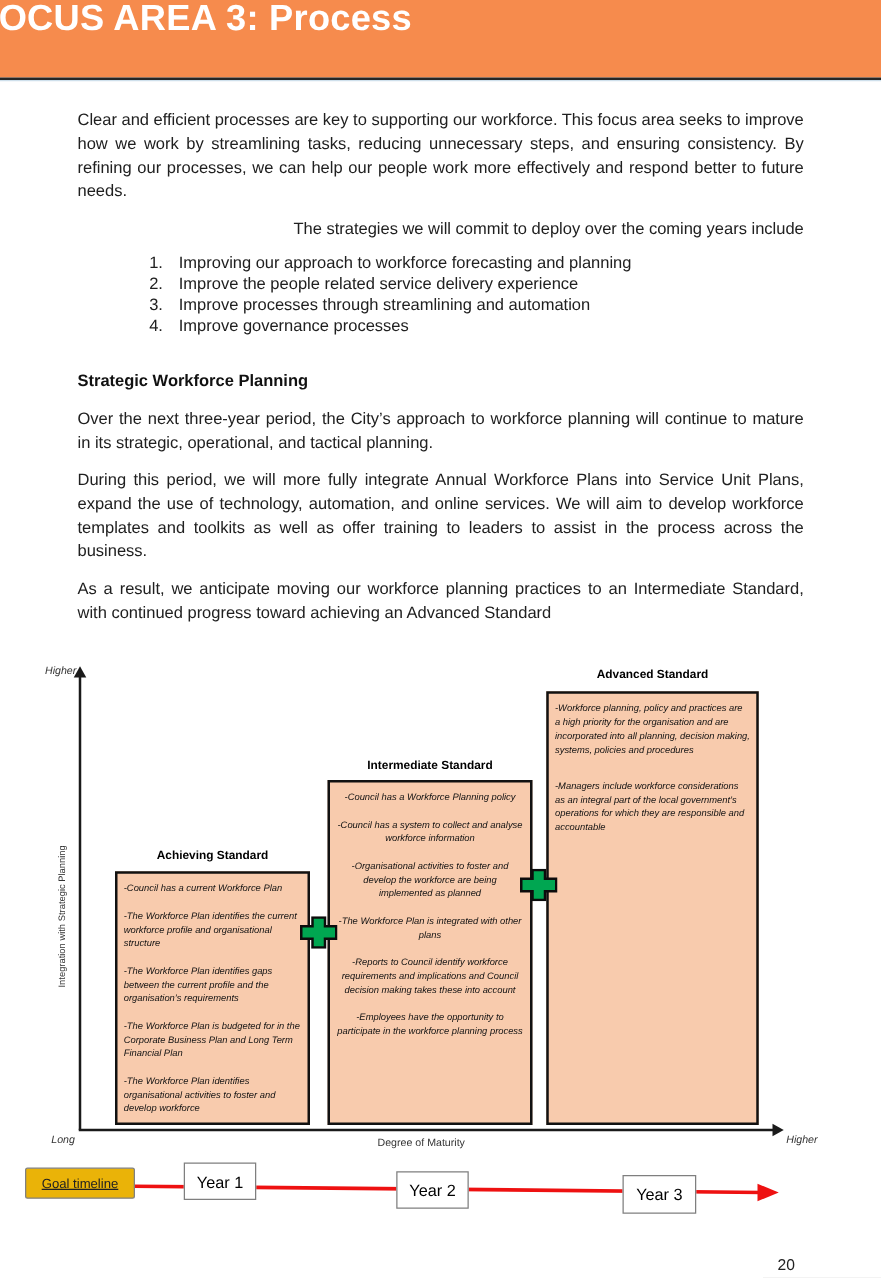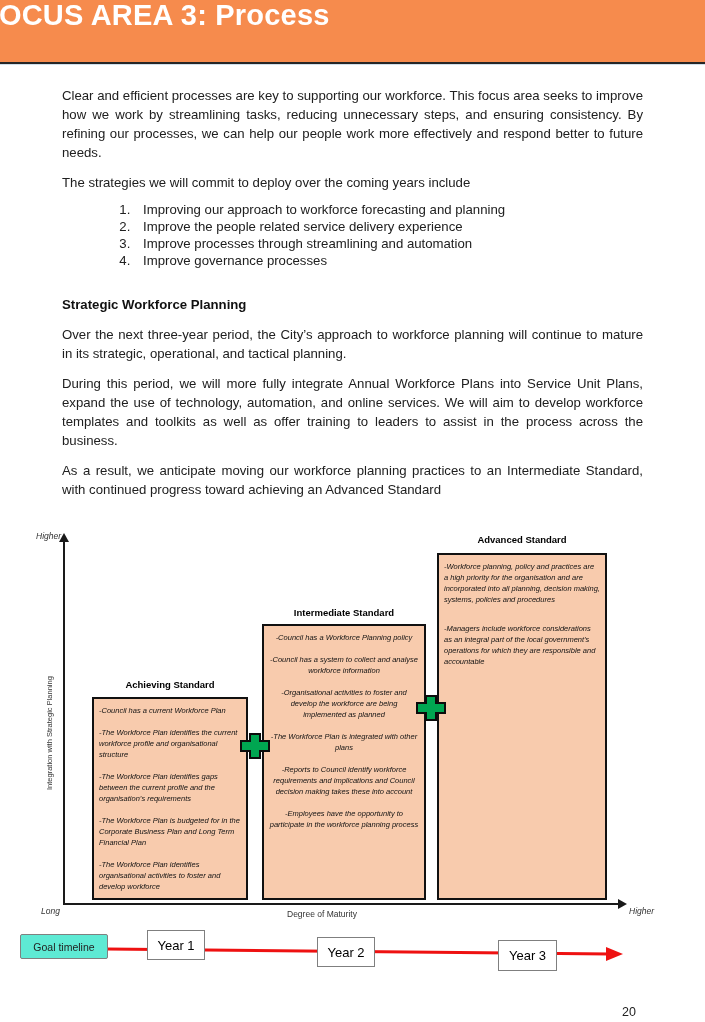--- a/index.html
+++ b/index.html
@@ -35,21 +35,21 @@
     border-left:5px solid transparent; border-right:5px solid transparent; border-bottom:9px solid #1a1a1a;
   }
   .arrow-right {
     position:absolute; left:618px; top:899px; width:0; height:0;
     border-top:5px solid transparent; border-bottom:5px solid transparent; border-left:9px solid #1a1a1a;
   }
   .axis-corner-label { position:absolute; font-size:8.5px; font-style:italic; color:#333; }
   .lbl-higher-top { left:36px; top:531px; }
   .lbl-lower { left:41px; top:906px; }
   .lbl-higher-right { left:629px; top:906px; }
-  .lbl-x-axis { position:absolute; left:287px; top:909px; width:100px; text-align:left; font-size:8.5px; color:#333; }
+  .lbl-x-axis { position:absolute; left:287px; top:909px; width:100px; text-align:center; font-size:8.5px; color:#333; }
   .lbl-y-axis {
     position:absolute; left:45px; top:790px; font-size:7.5px; color:#333; white-space:nowrap;
     transform:rotate(-90deg); transform-origin:left top;
   }
   .std-title { position:absolute; text-align:center; font-weight:bold; font-size:9.5px; color:#000; }
   .t-achieving    { left:92px;  top:679px; width:156px; }
   .t-intermediate { left:262px; top:607px; width:164px; }
   .t-advanced     { left:437px; top:534px; width:170px; }
   .standard-box {
     position:absolute; background:#F8CBAD; border:2px solid #111;
@@ -61,22 +61,22 @@
   .standard-box .bullet { margin-bottom:11px; }
   .box-advanced .bullet { margin-bottom:18px; }
   .plus-icon { position:absolute; z-index:5; }
   .plus-1 { left:240px; top:733px; }
   .plus-2 { left:416px; top:695px; }
   .plus-shape { fill:#00A651; stroke:#0c0c0c; stroke-width:2; }
 
   
   .goal-box {
     position:absolute; left:20px; top:934px; width:88px; height:25px;
-    background:#5eead4; border:1.5px solid #808080; border-radius:2px;
-    display:flex; align-items:center; justify-content:center; font-size:10.5px; color:#222;
+    background:#eab308; border:1.5px solid #808080; border-radius:2px;
+    display:flex; align-items:center; justify-content:center; font-size:10.5px; color:#222;text-decoration:underline;
   }
   .timeline-svg { position:absolute; left:0; top:920px; width:705px; height:60px; }
   .year-box {
     position:absolute; background:#fff; border:1.5px solid #7f7f7f;
     display:flex; align-items:center; justify-content:center; font-size:13px; color:#000;
   }
   .year-1 { left:147px; top:930px; width:58px; height:30px; }
   .year-2 { left:317px; top:937px; width:58px; height:30px; }
   .year-3 { left:498px; top:940px; width:59px; height:31px; }
 
@@ -88,21 +88,21 @@
 <div class="page">
 
   <div class="header">
     <div class="header-title">FOCUS AREA 3: Process</div>
   </div>
   <div class="header-rule"></div>
   <div class="header-rule2"></div>
 
   <div class="copy">
     <p class="para">Clear and efficient processes are key to supporting our workforce. This focus area seeks to improve how we work by streamlining tasks, reducing unnecessary steps, and ensuring consistency. By refining our processes, we can help our people work more effectively and respond better to future needs.</p>
-    <p class="para p-gap" style="text-align:left;">The strategies we will commit to deploy over the coming years include</p>
+    <p class="para p-gap" style="text-align:right;">The strategies we will commit to deploy over the coming years include</p>
     <ol class="strategy-list">
         <li class="strategy-item">Improving our approach to workforce forecasting and planning</li>
         <li class="strategy-item">Improve the people related service delivery experience</li>
         <li class="strategy-item">Improve processes through streamlining and automation</li>
         <li class="strategy-item">Improve governance processes</li>
       </ol>
     <h3 class="subheading">Strategic Workforce Planning</h3>
     <p class="para p-gap">Over the next three-year period, the City’s approach to workforce planning will continue to mature in its strategic, operational, and tactical planning.</p>
     <p class="para p-gap">During this period, we will more fully integrate Annual Workforce Plans into Service Unit Plans, expand the use of technology, automation, and online services. We will aim to develop workforce templates and toolkits as well as offer training to leaders to assist in the process across the business.</p>
     <p class="para p-gap">As a result, we anticipate moving our workforce planning practices to an Intermediate Standard, with continued progress toward achieving an Advanced Standard</p>

